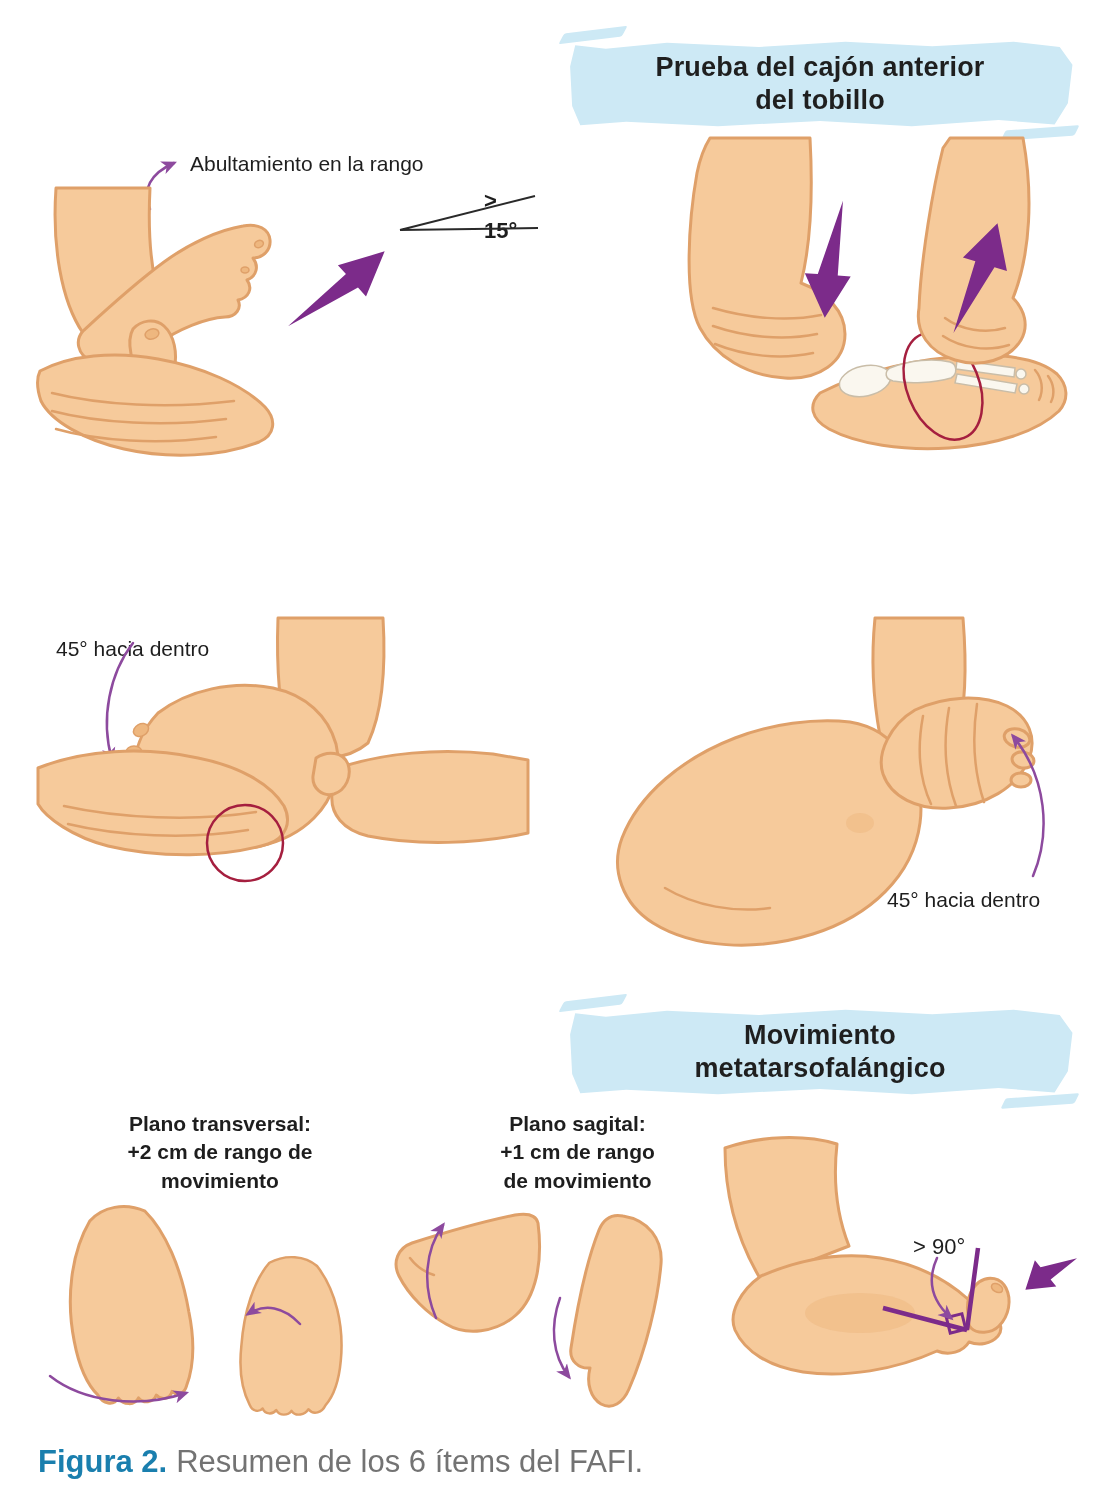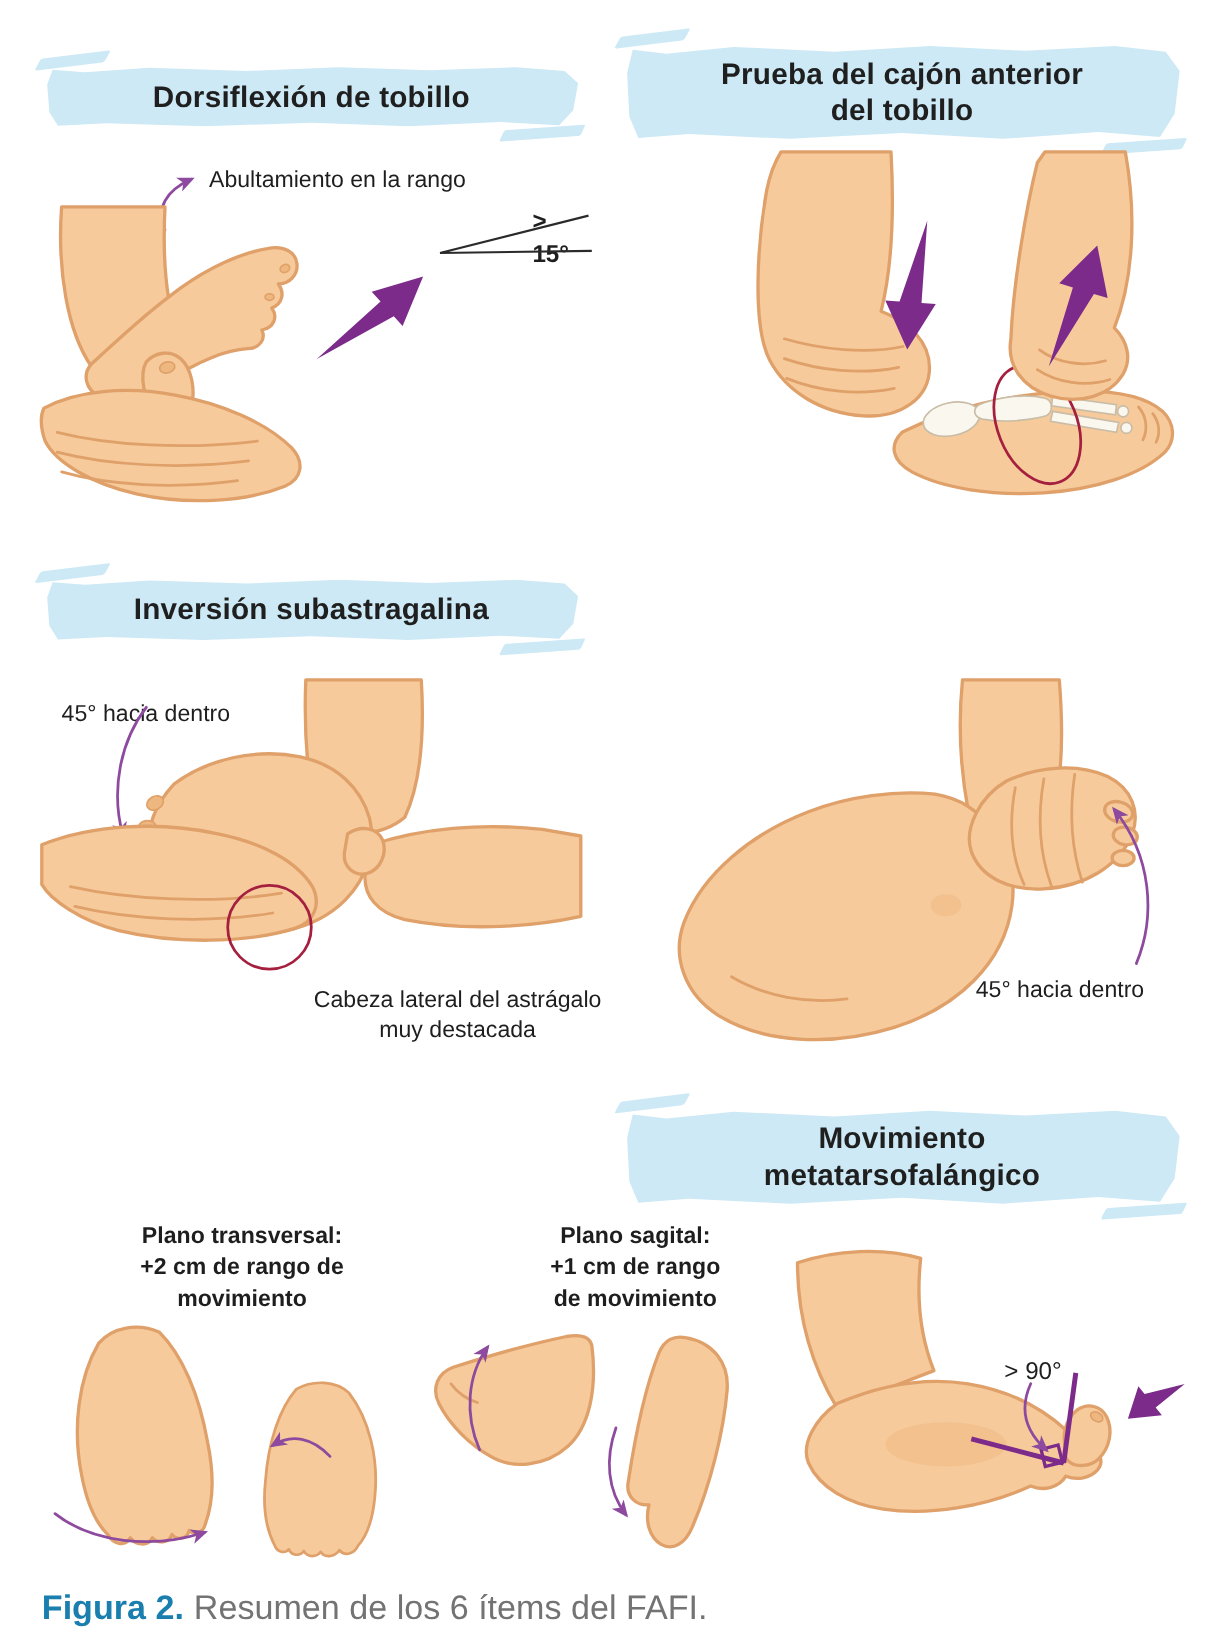--- a/index.html
+++ b/index.html
@@ -70,27 +70,20 @@
   <defs>
     <marker id="ah" viewBox="0 0 10 10" refX="7.5" refY="5" markerWidth="6.5" markerHeight="6.5" orient="auto-start-reverse" markerUnits="strokeWidth">
       <path class="tnh" d="M0,0.8 L9.5,5 L0,9.2 L2.6,5 Z"></path>
     </marker>
   </defs>
 </svg>
 
 <div class="page">
 
   <section class="panel" id="p1">
-    <div class="bw">
-      <i class="speck s1"></i>
-      <i class="speck s2"></i>
-      <div class="banner">
-        <h2>Dorsiflexión de tobillo</h2>
-      </div>
-    </div>
     <div class="lbl lbl-bulge">Abultamiento en la rango</div>
     <div class="lbl lbl-angle">&gt; 15°</div>
     <svg class="art" width="490" height="385" viewBox="0 0 490 385">
       <path class="tn" marker-end="url(#ah)" d="M112,76 C103,57 113,40 136,30"></path>
       <g>
         <path class="sk" d="M18,55 L112,55 C110,95 112,140 124,172 C132,196 126,214 108,221 C86,229 60,221 45,200 C23,168 14,112 18,55 Z"></path>
         <path class="sk" d="M45,198 C70,175 96,151 126,129 C152,110 181,97 205,93 C220,90 231,96 232,107 C233,117 225,125 215,125 C221,133 219,143 209,147 C215,155 211,165 200,167 C204,175 198,184 187,184 C168,185 140,196 118,212 C96,228 70,236 53,228 C39,221 37,207 45,198 Z"></path>
         <ellipse class="nl" cx="221" cy="111" rx="4.5" ry="3.5" transform="rotate(-25 221 111)"></ellipse>
         <ellipse class="nl" cx="207" cy="137" rx="4" ry="3"></ellipse>
       </g>
@@ -141,30 +134,21 @@
         <path class="sk" d="M385,0 L458,0 C468,55 466,115 448,160 C460,172 464,188 456,202 C444,222 416,230 390,222 C364,214 350,194 354,170 C356,120 368,50 378,10 Z"></path>
         <path class="cr" d="M380,180 C396,192 420,196 440,190"></path>
         <path class="cr" d="M378,198 C396,210 422,214 444,207"></path>
       </g>
       <path class="ta" transform="translate(268,62) rotate(94)" d="M0,-10 L75,-10 L75,-23 L118,0 L75,23 L75,10 Z"></path>
       <path class="ta" transform="translate(398,198) rotate(-73)" d="M0,-10 L75,-10 L75,-23 L118,0 L75,23 L75,10 Z"></path>
     </svg>
   </section>
 
   <section class="panel" id="p3">
-    <div class="bw">
-      <i class="speck s1"></i>
-      <i class="speck s2"></i>
-      <div class="banner">
-        <h2>Inversión subastragalina</h2>
-      </div>
-    </div>
     <div class="lbl lbl-angle">45° hacia dentro</div>
-    <div class="lbl lbl-note">Cabeza lateral del astrágalo
-muy destacada</div>
     <svg class="art" width="490" height="390" viewBox="0 0 490 390">
       <path class="tn" marker-end="url(#ah)" d="M95,25 C72,55 62,100 74,142"></path>
       <path class="sk" d="M240,0 L345,0 C348,50 344,95 330,125 C310,142 275,145 252,132 C242,100 238,50 240,0 Z"></path>
       <g>
         <path class="sk" d="M120,95 C150,72 195,62 235,70 C268,77 290,98 298,126 C304,152 296,180 276,200 C248,228 200,238 160,226 C128,216 104,190 98,158 C94,134 104,112 120,95 Z"></path>
         <ellipse class="nl" cx="103" cy="112" rx="8" ry="6" transform="rotate(-30 103 112)"></ellipse>
         <ellipse class="nl" cx="96" cy="134" rx="8" ry="6"></ellipse>
         <ellipse class="nl" cx="94" cy="156" rx="8" ry="6"></ellipse>
         <ellipse class="nl" cx="98" cy="178" rx="8" ry="6"></ellipse>
         <ellipse class="nl" cx="108" cy="197" rx="8" ry="6" transform="rotate(25 108 197)"></ellipse>

